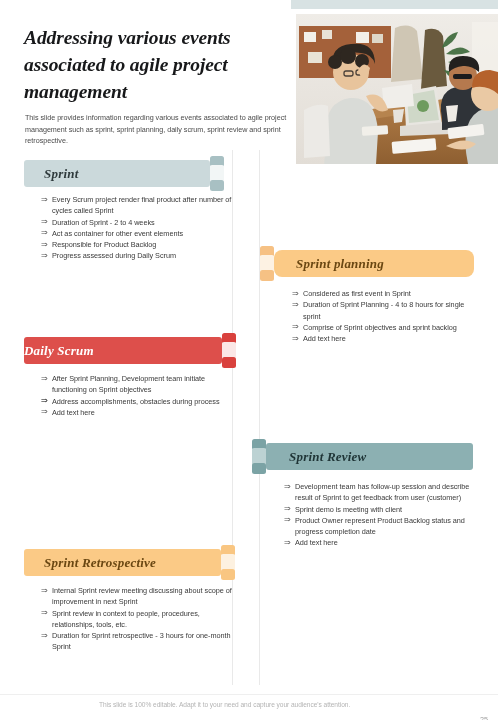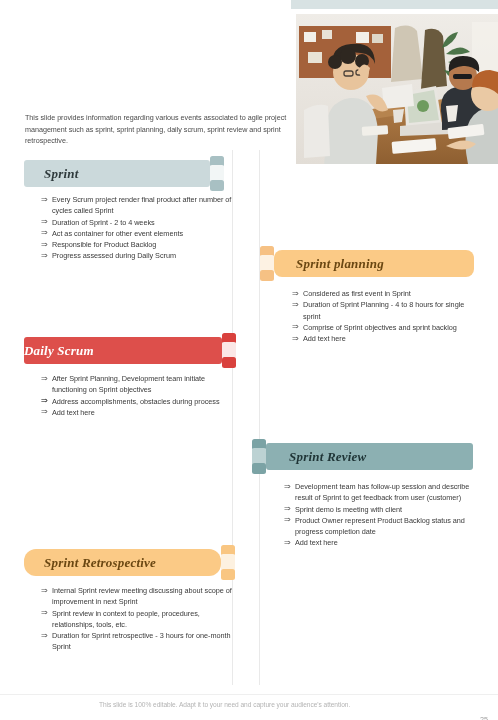--- a/index.html
+++ b/index.html
@@ -154,21 +154,21 @@
   #blk-scrum .card-body { left: 17px; top: 36px; width: 197px; }
 
   
   #blk-review { left: 258px; top: 443px; width: 216px; }
   #blk-review .card-head { left: 8px; top: 0; width: 207px; background: #8cb0b2; }
   #blk-review .card-head .htext { margin-left: 23px; color: #1f3436; }
   #blk-review .card-body { left: 26px; top: 38px; width: 196px; }
 
   
   #blk-retro { left: 24px; top: 549px; width: 208px; }
-  #blk-retro .card-head { left: 0; top: 0; width: 197px; background: #fbca86; border-radius: 12px; }
+  #blk-retro .card-head { left: 0; top: 0; width: 197px; background: #fbca86; }
   #blk-retro .card-head .htext { margin-left: 20px; color: #6a4712; }
   #blk-retro .card-body { left: 17px; top: 36px; width: 198px; }
 
   
   .footer-rule {
     position: absolute;
     left: 0; top: 694px;
     width: 498px; height: 1px;
     background: #efefef;
   }
@@ -275,20 +275,21 @@
         <rect x="66" y="112" width="26" height="9" rx="1.5" fill="#f1efe9" transform="rotate(-4 79 117)"></rect>
 
         <path d="M150 92 l12 -1 -2 16 -8 1 z" fill="#efece6"></path>
         <path d="M97 96 l11 -1 -2 13 -8 1 z" fill="#e7e3dc"></path>
 
         <path d="M8 96 q14 -8 24 -4 l2 50 -26 2 z" fill="#eceae6"></path>
       </svg>
     </div>
   </div>
 
+  <div class="title">Addressing various events associated to agile project management</div>
   <div class="subtitle">This slide provides information regarding various events associated to agile project management such as sprint, sprint planning, daily scrum, sprint review and sprint retrospective.</div>
 
   <div class="spine spine-a"></div>
   <div class="spine spine-b"></div>
 
   <div class="card" id="blk-sprint">
     <div class="tab-grp" style="left:186px; top:-4px;">
       <div class="tab-sq" style="left:0px; top:0px; width:14px; height:11px; background:#a8c0c3;"></div>
       <div class="tab-stem" style="left:0px; top:9px; width:14px; height:18px; background:#f2f6f6;"></div>
       <div class="tab-sq" style="left:0px; top:24px; width:14px; height:11px; background:#a8c0c3;"></div>

